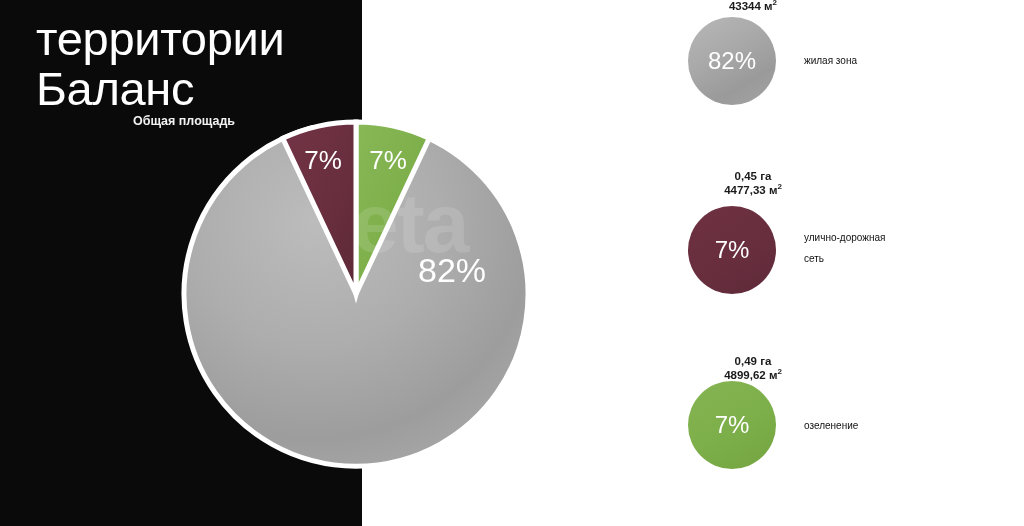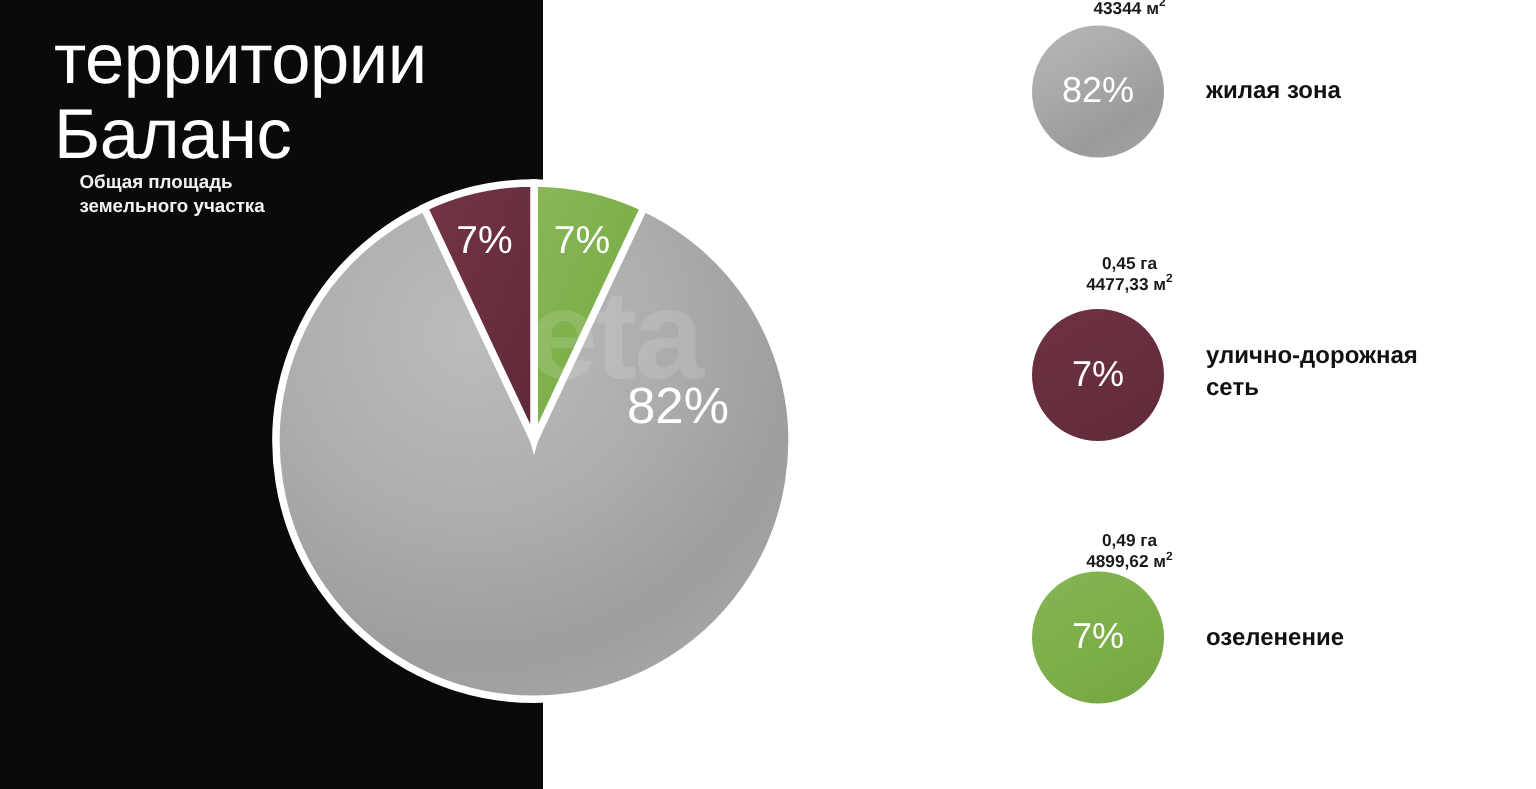--- a/index.html
+++ b/index.html
@@ -38,24 +38,25 @@
   #title-block .title-line {
     color: #ffffff;
     font-size: 47px;
     line-height: 50px;
     font-weight: 400;
     letter-spacing: -0.3px;
     white-space: nowrap;
   }
   #subtitle-block {
     position: absolute;
-    left: 53px;
+    left: 34px;
     top: 113px;
     width: 300px;
     z-index: 4;
+    text-align: center;
   }
   #subtitle-block .sub-line {
     color: #f2f2f2;
     font-size: 12.5px;
     line-height: 16px;
     font-weight: 700;
     white-space: nowrap;
   }
   #subtitle-block .sub-line sup {
     font-size: 8.5px;
@@ -142,42 +143,41 @@
   }
   .legend-bubble.maroon {
     background: linear-gradient(150deg, #6e3142 0%, #682e3e 55%, #5f2a39 100%);
   }
   .legend-bubble.green {
     background: linear-gradient(150deg, #85b553 0%, #7cae49 55%, #73a441 100%);
   }
   .legend-name {
     position: absolute;
     color: #111111;
-    font-size: 16px;
+    font-size: 10px;
     line-height: 21px;
-    font-weight: 700;
+    font-weight: 400;
     white-space: pre-line;
   }
   .legend-name.indent-center { text-align: left; }
 </style>
 </head>
 <body>
 
 <div id="stage">
 
   <div id="black-panel"></div>
 
   <div id="title-block">
     <div class="title-line">территории</div>
     <div class="title-line">Баланс</div>
   </div>
 
   <div id="subtitle-block">
     <div class="sub-line">Общая площадь</div>
-    <div class="sub-line">земельного участка</div>
   </div>
 
   <div id="pie-wrap">
     <svg id="pie-svg" viewBox="0 0 344 344">
       <defs>
         <radialGradient id="greyGrad" cx="38%" cy="28%" r="82%">
           <stop offset="0%" stop-color="#bcbcbc"></stop>
           <stop offset="45%" stop-color="#adadad"></stop>
           <stop offset="78%" stop-color="#9d9d9d"></stop>
           <stop offset="100%" stop-color="#a9a9a9"></stop>

